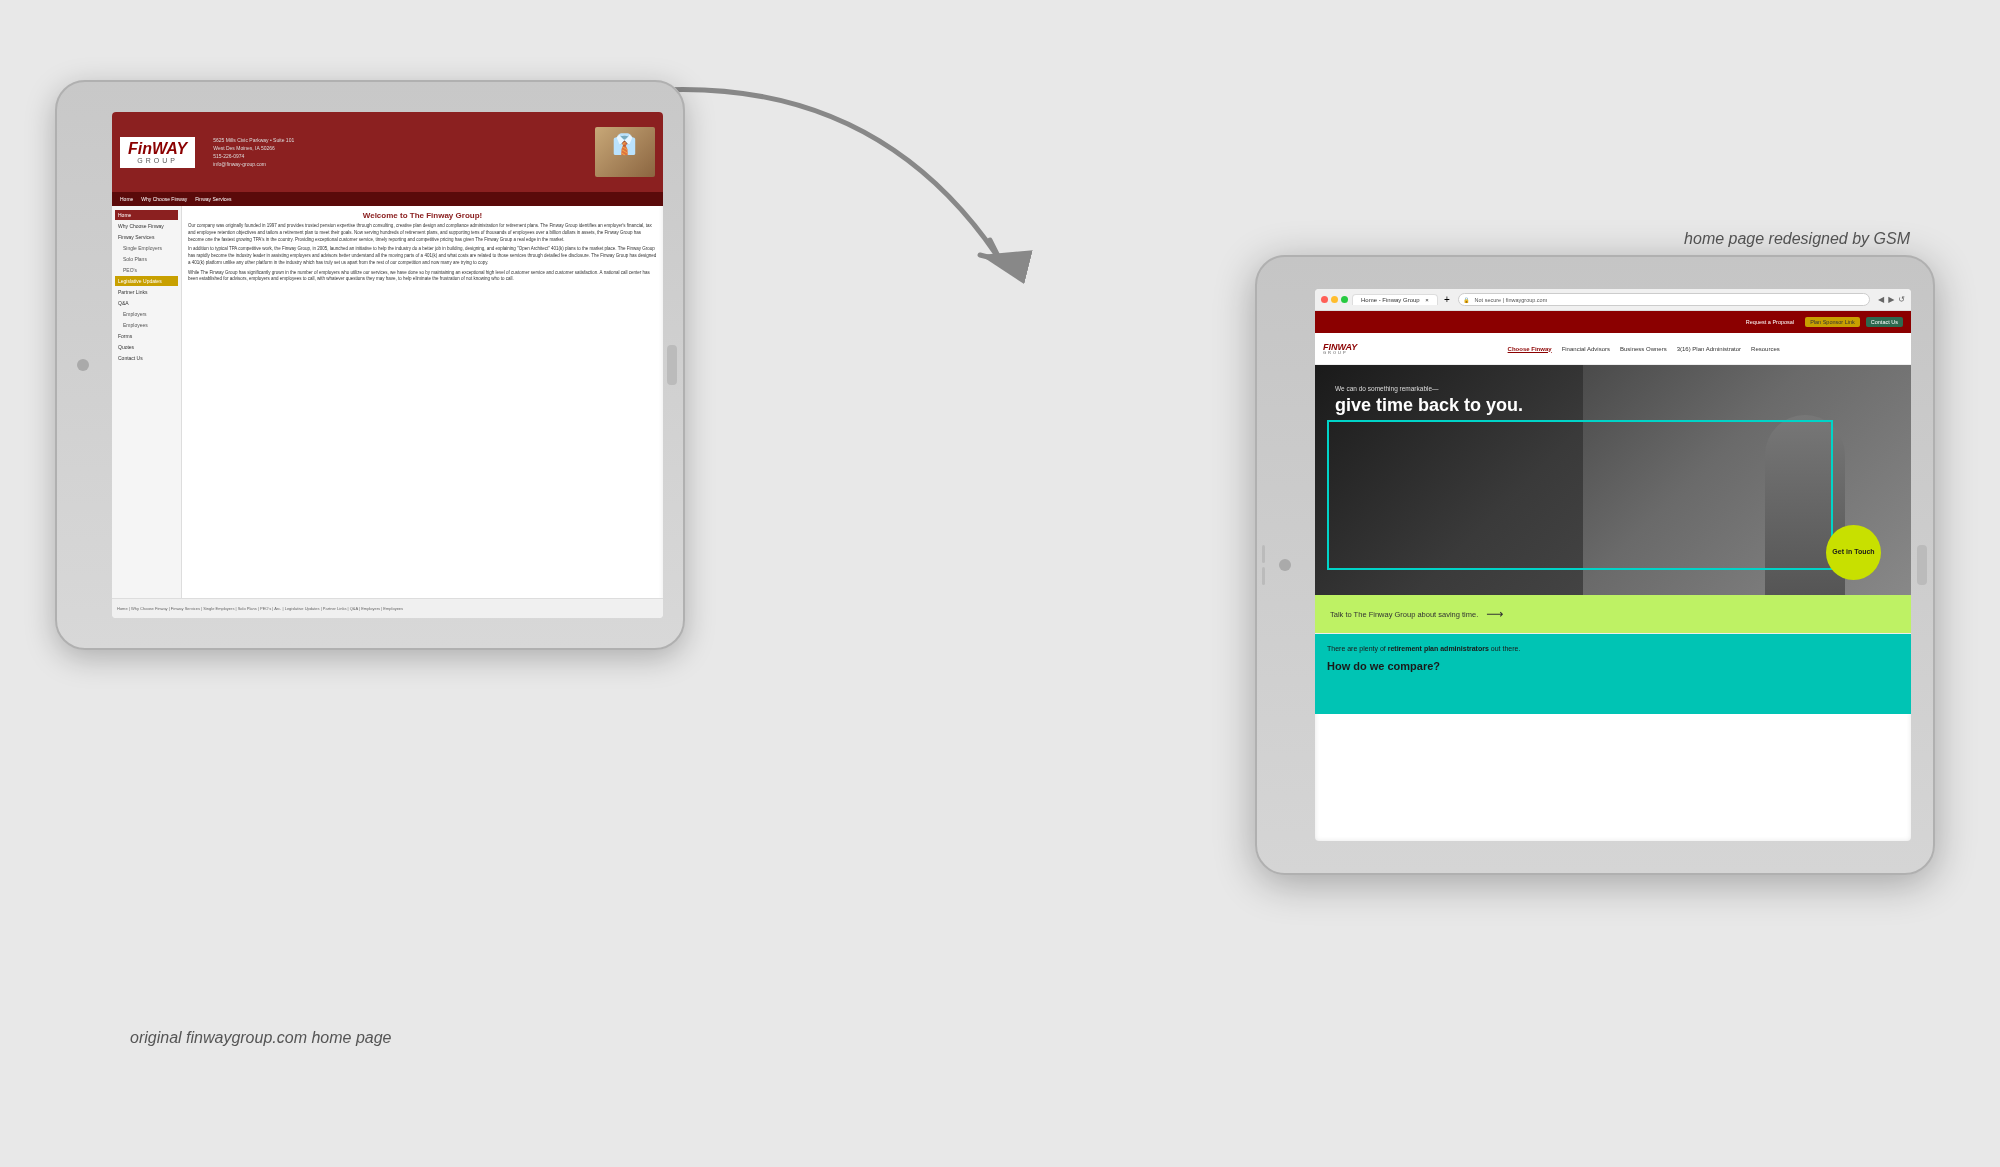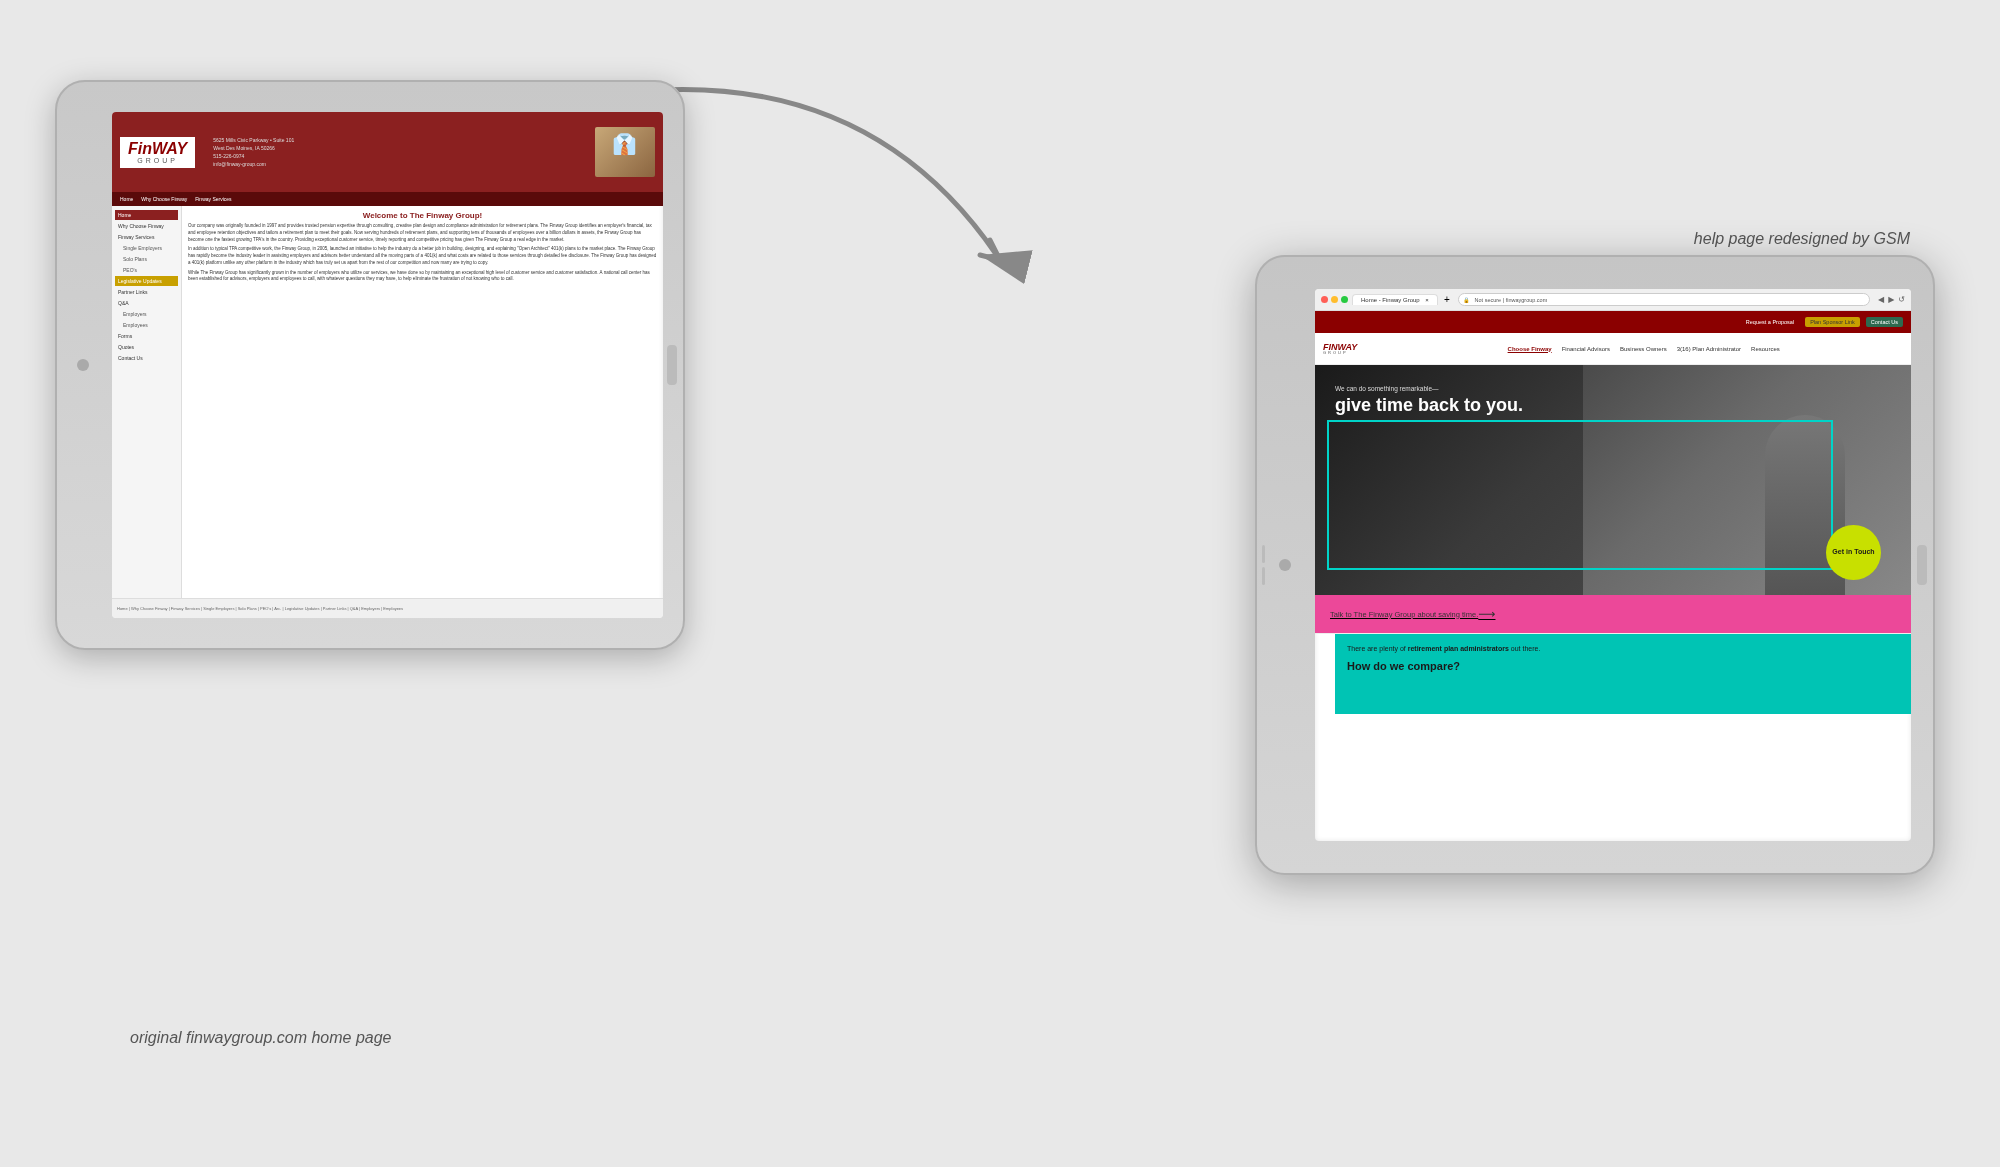--- a/index.html
+++ b/index.html
@@ -402,42 +402,41 @@
       font-size: 7px;
       font-weight: bold;
       color: #1a1a1a;
       line-height: 1.2;
       z-index: 5;
       cursor: pointer;
     }
 
     .new-subtext {
       padding: 12px 15px;
-      background: #ec4899;
-      display: flex;
-      align-items: center;
+      background: #bef264;
+      display: flex;
+      align-items: center;
+      gap: 8px;
       border-bottom: 1px solid #eee;
-      text-decoration: underline;
     }
 
     .new-subtext p {
       font-size: 7.5px;
       color: #333;
     }
 
     .arrow-right {
       font-size: 12px;
       color: #333;
     }
 
     .new-bottom {
       background: #00c4b4;
       padding: 10px 12px;
       min-height: 80px;
-      margin-left: 20px;
     }
 
     .new-bottom p {
       font-size: 7px;
       color: #1a1a1a;
       line-height: 1.5;
     }
 
     .new-bottom p strong {
       font-weight: bold;
@@ -516,21 +515,21 @@
       <polygon points="0 0, 10 3.5, 0 7" fill="#888"></polygon>
     </marker>
   </defs>
 </svg>
 
 <div class="label-original">
   <span>original finwaygroup.com home page</span>
 </div>
 
 <div class="label-redesigned">
-  <span>help page redesigned by GSM</span>
+  <span>home page redesigned by GSM</span>
 </div>
 
 <div class="tablet-original">
   <div class="tablet-body">
     <div class="camera"></div>
     <div class="home-btn"></div>
     <div class="screen">
 
       <div class="old-website">
 

